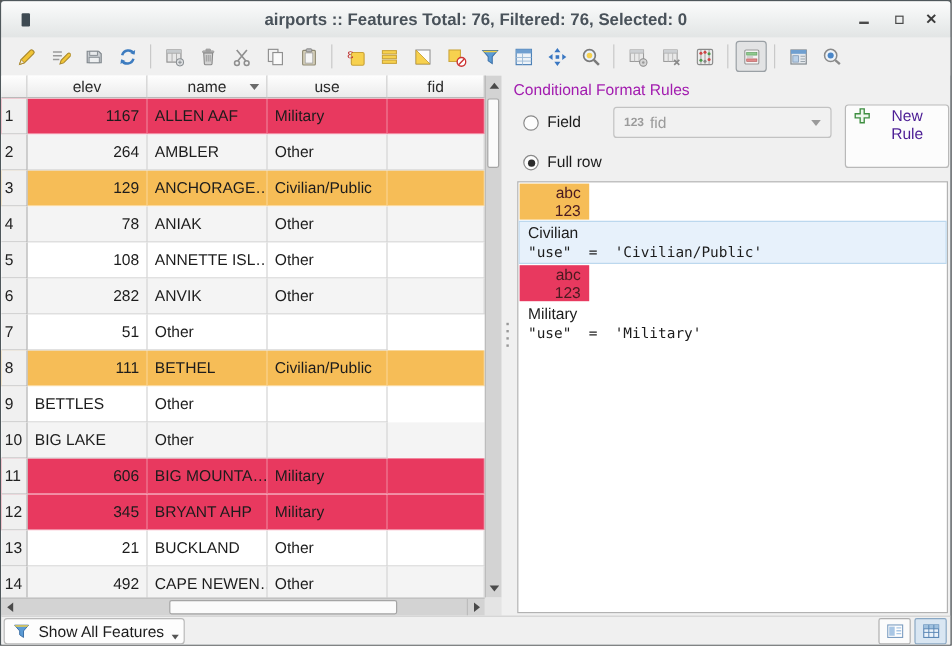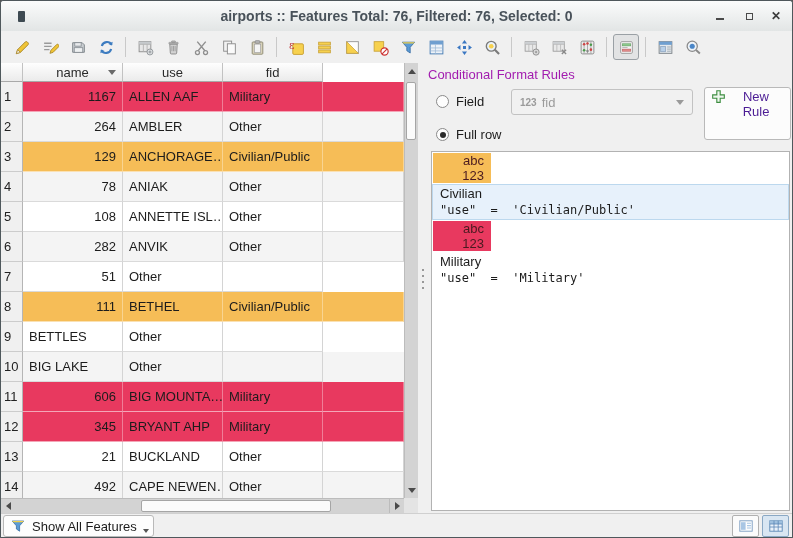--- a/index.html
+++ b/index.html
@@ -52,21 +52,21 @@
   .hs-thumb{position:absolute;left:140px;top:1px;width:190px;height:12px;background:#fbfbfb;border:1px solid #a5a5a5;border-radius:2px;box-sizing:border-box;}
   .scroll-corner{position:absolute;left:403px;top:497px;width:14px;height:15px;background:#e4e4e4;}
 
   
   .splitter{position:absolute;left:417px;top:62px;width:10px;height:450px;}
   .splitter-dots{position:absolute;left:4px;top:206px;width:2px;height:2px;background:#989898;box-shadow:0 6px 0 #989898,0 12px 0 #989898,0 18px 0 #989898;}
 
   
   .panel{position:absolute;left:427px;top:62px;width:366px;height:450px;}
   .panel-title{position:absolute;top:4px;left:0;right:0;text-align:left;color:#a21caf;}
-  .radio-row{position:absolute;display:flex;align-items:center;gap:7px;}
+  .radio-row{position:absolute;display:flex;align-items:flex-end;gap:7px;}
   .radio-field{left:8px;top:31px;}
   .radio-fullrow{left:8px;top:64px;}
   .radio-circle{width:13px;height:13px;border-radius:50%;border:1px solid #8a8a8a;background:#fdfdfd;box-sizing:border-box;display:flex;align-items:center;justify-content:center;}
   .radio-circle.checked::after{content:"";width:6px;height:6px;border-radius:50%;background:#2b2b2b;display:block;}
   .combo{position:absolute;left:83px;top:26px;width:182px;height:26px;background:#f1f1f1;border:1px solid #c2c2c2;border-radius:3px;display:flex;align-items:center;padding:0 8px;box-sizing:border-box;color:#9b9b9b;}
   .combo .prefix{font-weight:bold;font-size:10px;margin-right:5px;}
   .combo-arrow{margin-left:auto;width:0;height:0;border-left:4px solid transparent;border-right:4px solid transparent;border-top:5px solid #9a9a9a;}
   .new-rule{position:absolute;left:276px;top:24px;width:87px;height:53px;background:#fcfcfc;border:1px solid #b9b9b9;border-radius:3px;display:flex;justify-content:center;gap:2px;font-size:13px;color:#4c1d95;font-family:inherit;}
   .new-rule svg{width:15px;height:15px;}
   .rules{position:absolute;left:3px;top:88px;width:359px;height:360px;background:#fff;border:1px solid #b2b2b2;box-sizing:border-box;overflow:hidden;}
@@ -328,20 +328,23 @@
             <circle cx="6.8" cy="6.8" r="2.4" fill="#4a86c8"></circle>
             <path d="M10.4 10.4l3.6 3.2" stroke="#8a8a8a" stroke-width="1.8"></path>
           </svg>
         </span>
       </button>
     </div>
 
   <div class="table-area">
     <div class="grid-header" id="grid-header">
         <div class="hcell"></div>
+        <div class="hcell">
+          <span>elev</span>
+        </div>
         <div class="hcell">
           <span>name</span>
           <span class="sort-tri"></span>
         </div>
         <div class="hcell">
           <span>use</span>
         </div>
         <div class="hcell">
           <span>fid</span>
         </div>

